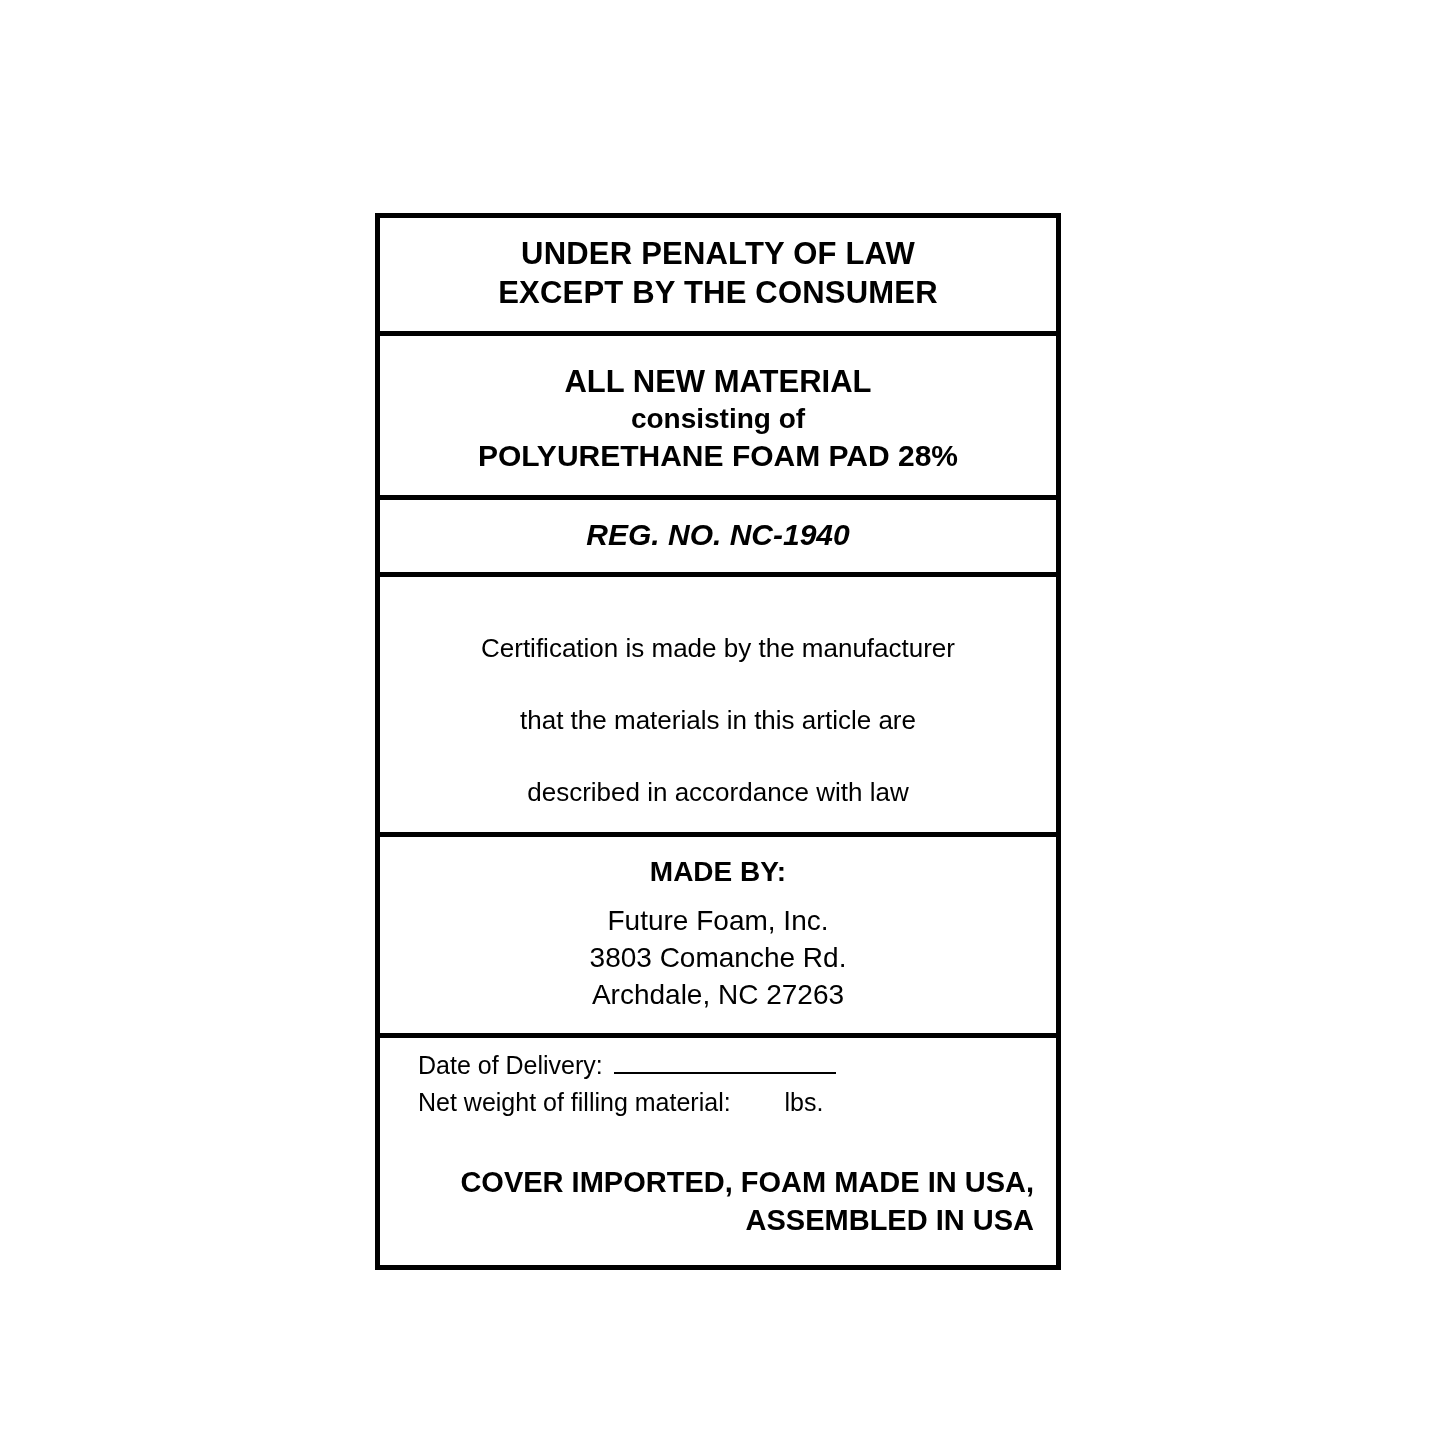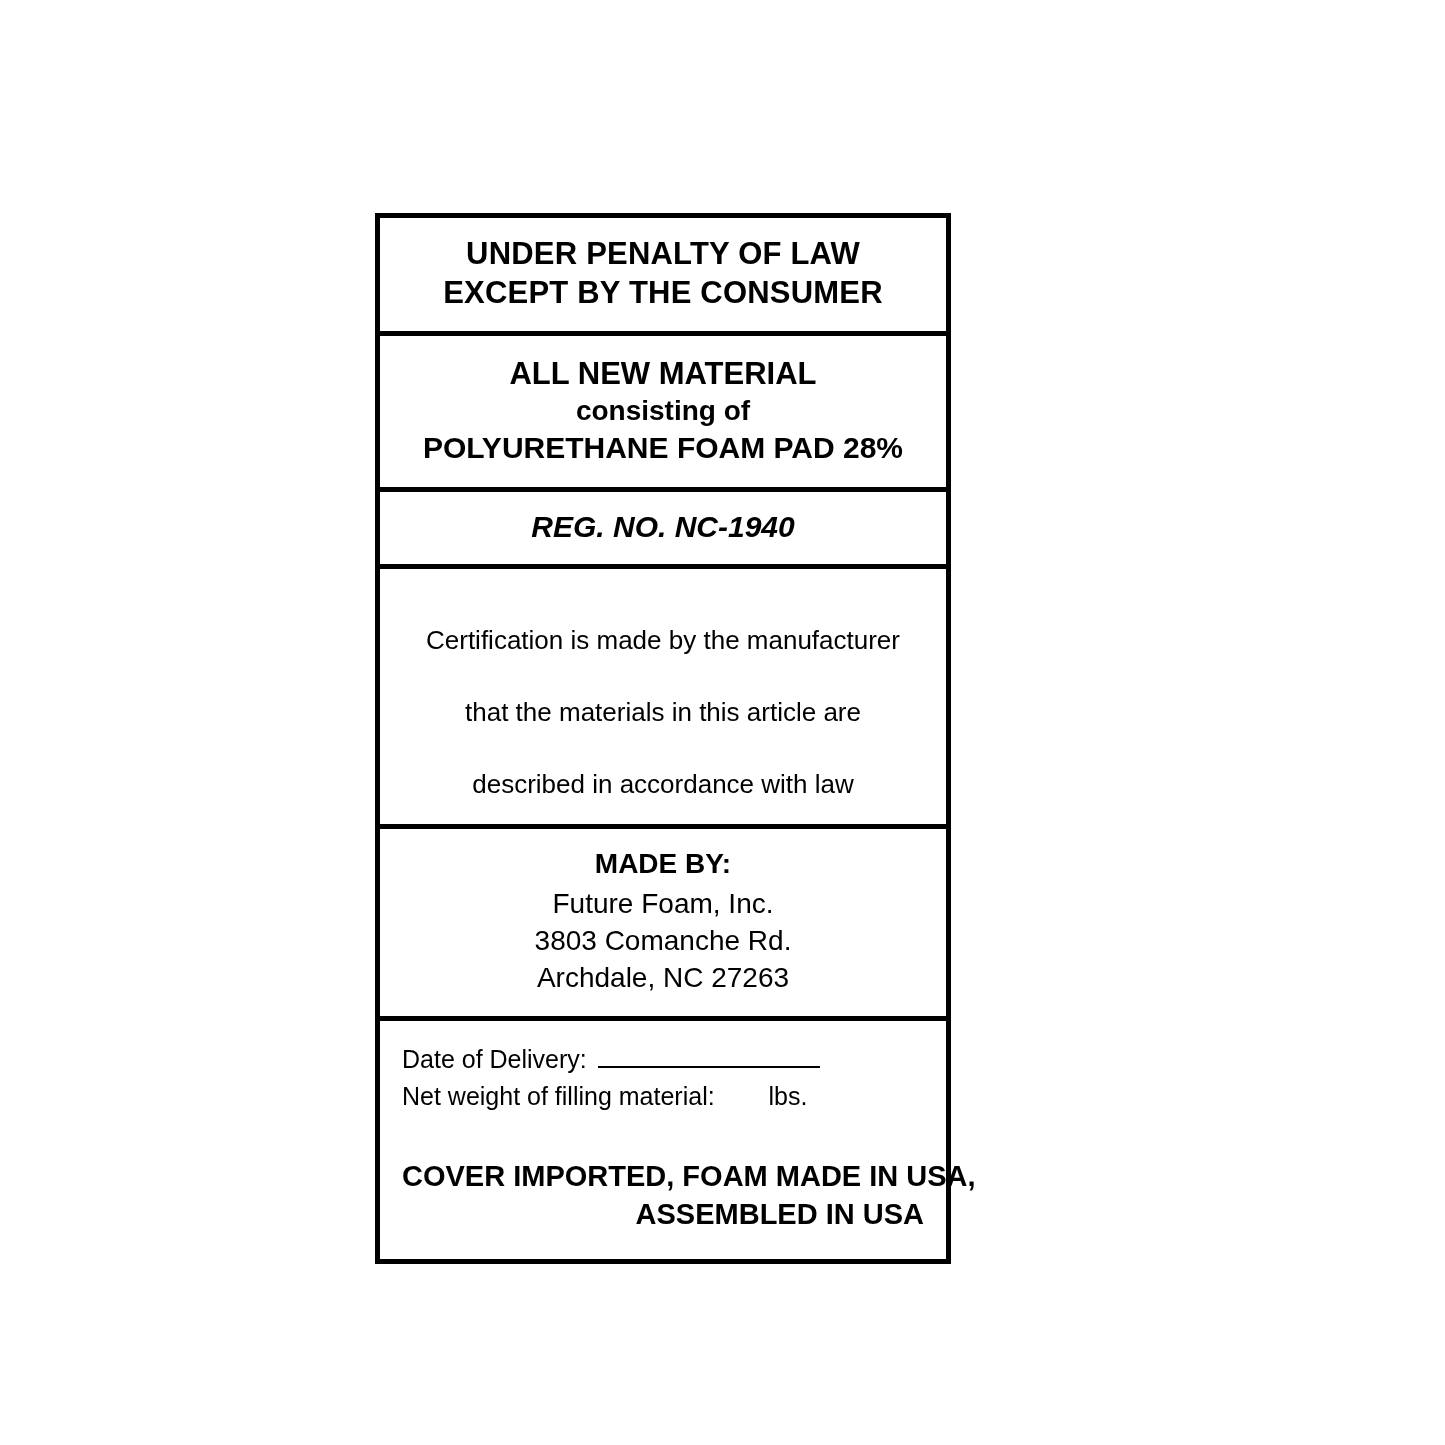--- a/index.html
+++ b/index.html
@@ -13,21 +13,21 @@
     font-family: "Liberation Sans", sans-serif;
     color: #000000;
     position: relative;
     overflow: hidden;
   }
 
   .law-tag {
     position: absolute;
     left: 375px;
     top: 213px;
-    width: 576px;
+    width: 686px;
     border: 5px solid #000000;
     box-sizing: border-box;
     background: #ffffff;
   }
 
   .section {
     border-bottom: 5px solid #000000;
     box-sizing: border-box;
     padding: 14px 18px;
     text-align: center;
@@ -47,21 +47,21 @@
     padding: 16px 10px 18px 10px;
   }
   .penalty .line {
     font-weight: bold;
     font-size: 31px;
     letter-spacing: 0.2px;
   }
 
   
   .material {
-    padding: 18px 10px 20px 10px;
+    padding: 26px 10px 20px 10px;
   }
   .material .line-1 {
     font-weight: bold;
     font-size: 31px;
   }
   .material .line-2 {
     font-weight: bold;
     font-size: 28px;
   }
   .material .line-3 {
@@ -89,31 +89,32 @@
     margin-top: 36px;
   }
 
   
   .made-by {
     padding: 16px 10px 20px 10px;
   }
   .made-by .heading {
     font-weight: bold;
     font-size: 30px;
-    margin-bottom: 2px;
+    margin-bottom: 11px;
   }
   .made-by .line {
     font-size: 28px;
     line-height: 1.33;
   }
 
   
   .fields {
-    padding: 20px 22px 26px 22px;
+    padding: 9px 22px 26px 22px;
     text-align: left;
+    margin-left: 16px;
   }
   .fields .field-line {
     font-size: 25px;
     line-height: 1.45;
     white-space: nowrap;
   }
   .fields .blank-rule {
     display: inline-block;
     width: 222px;
     border-bottom: 2px solid #000000;

